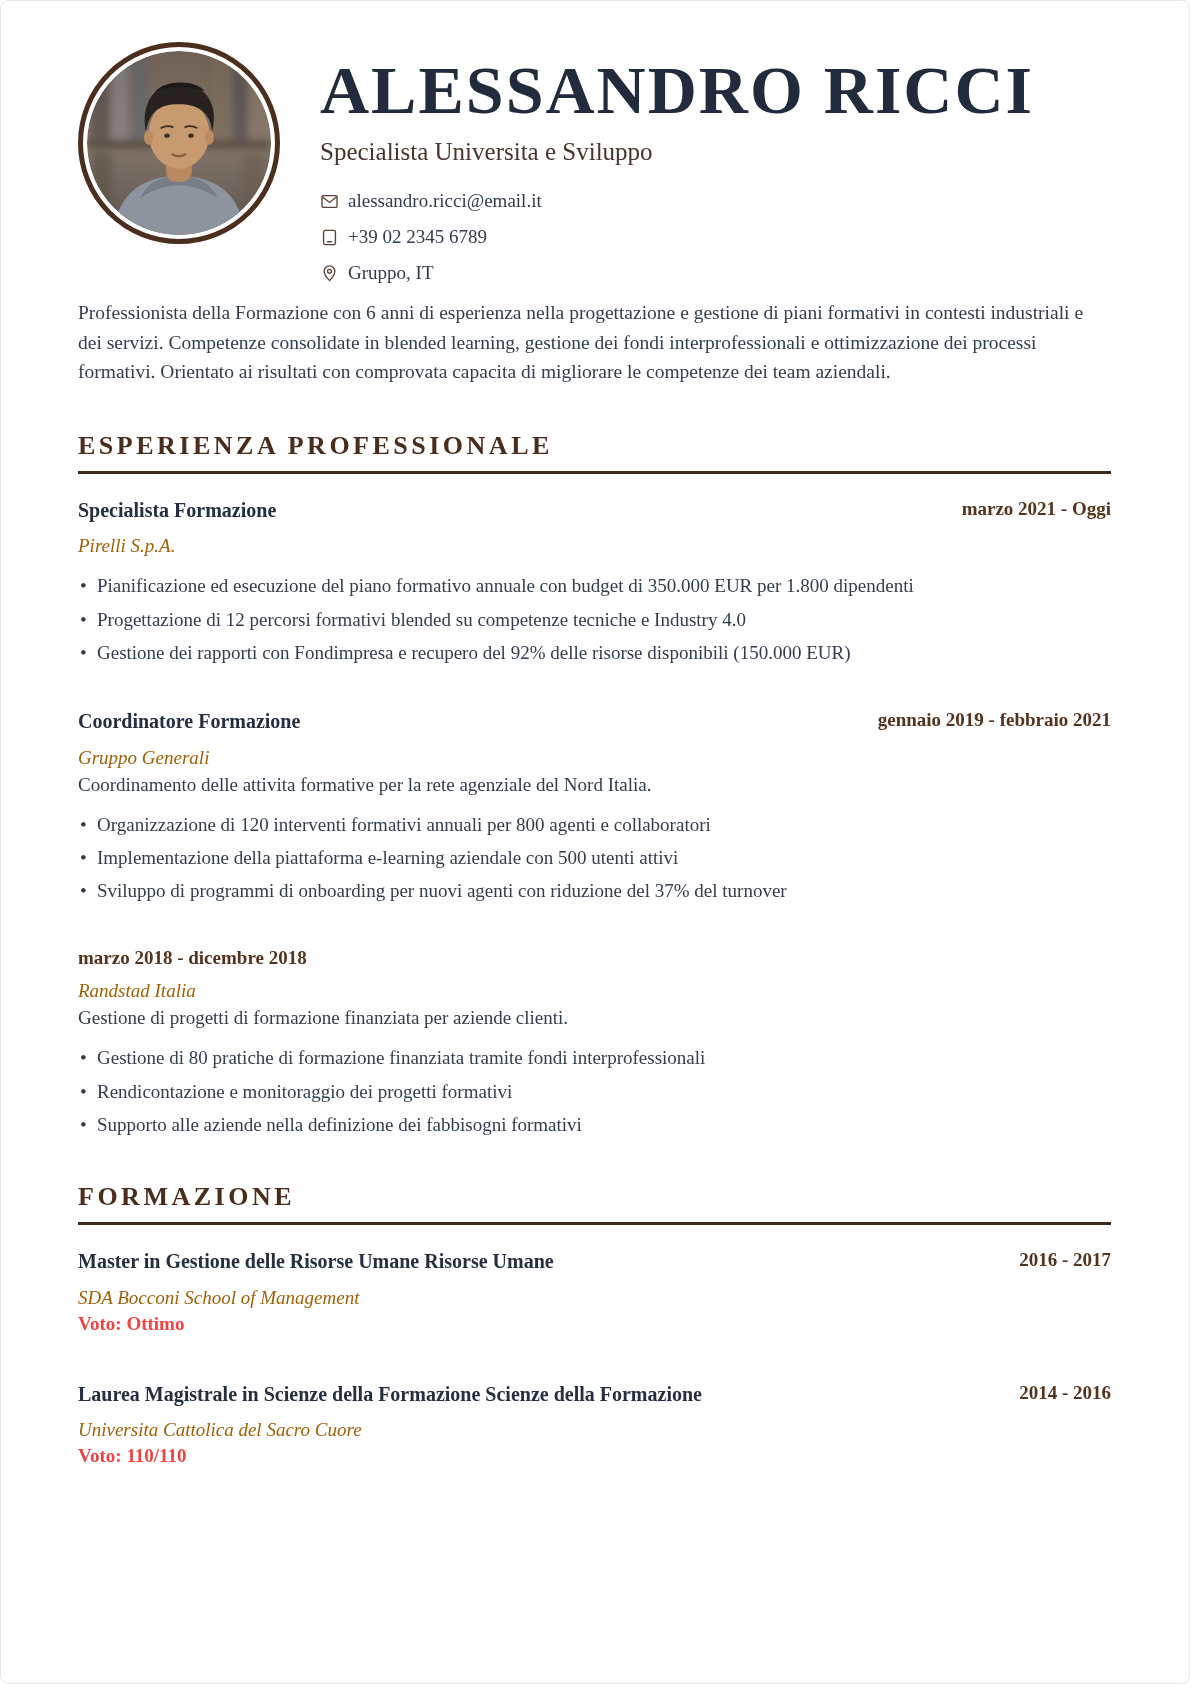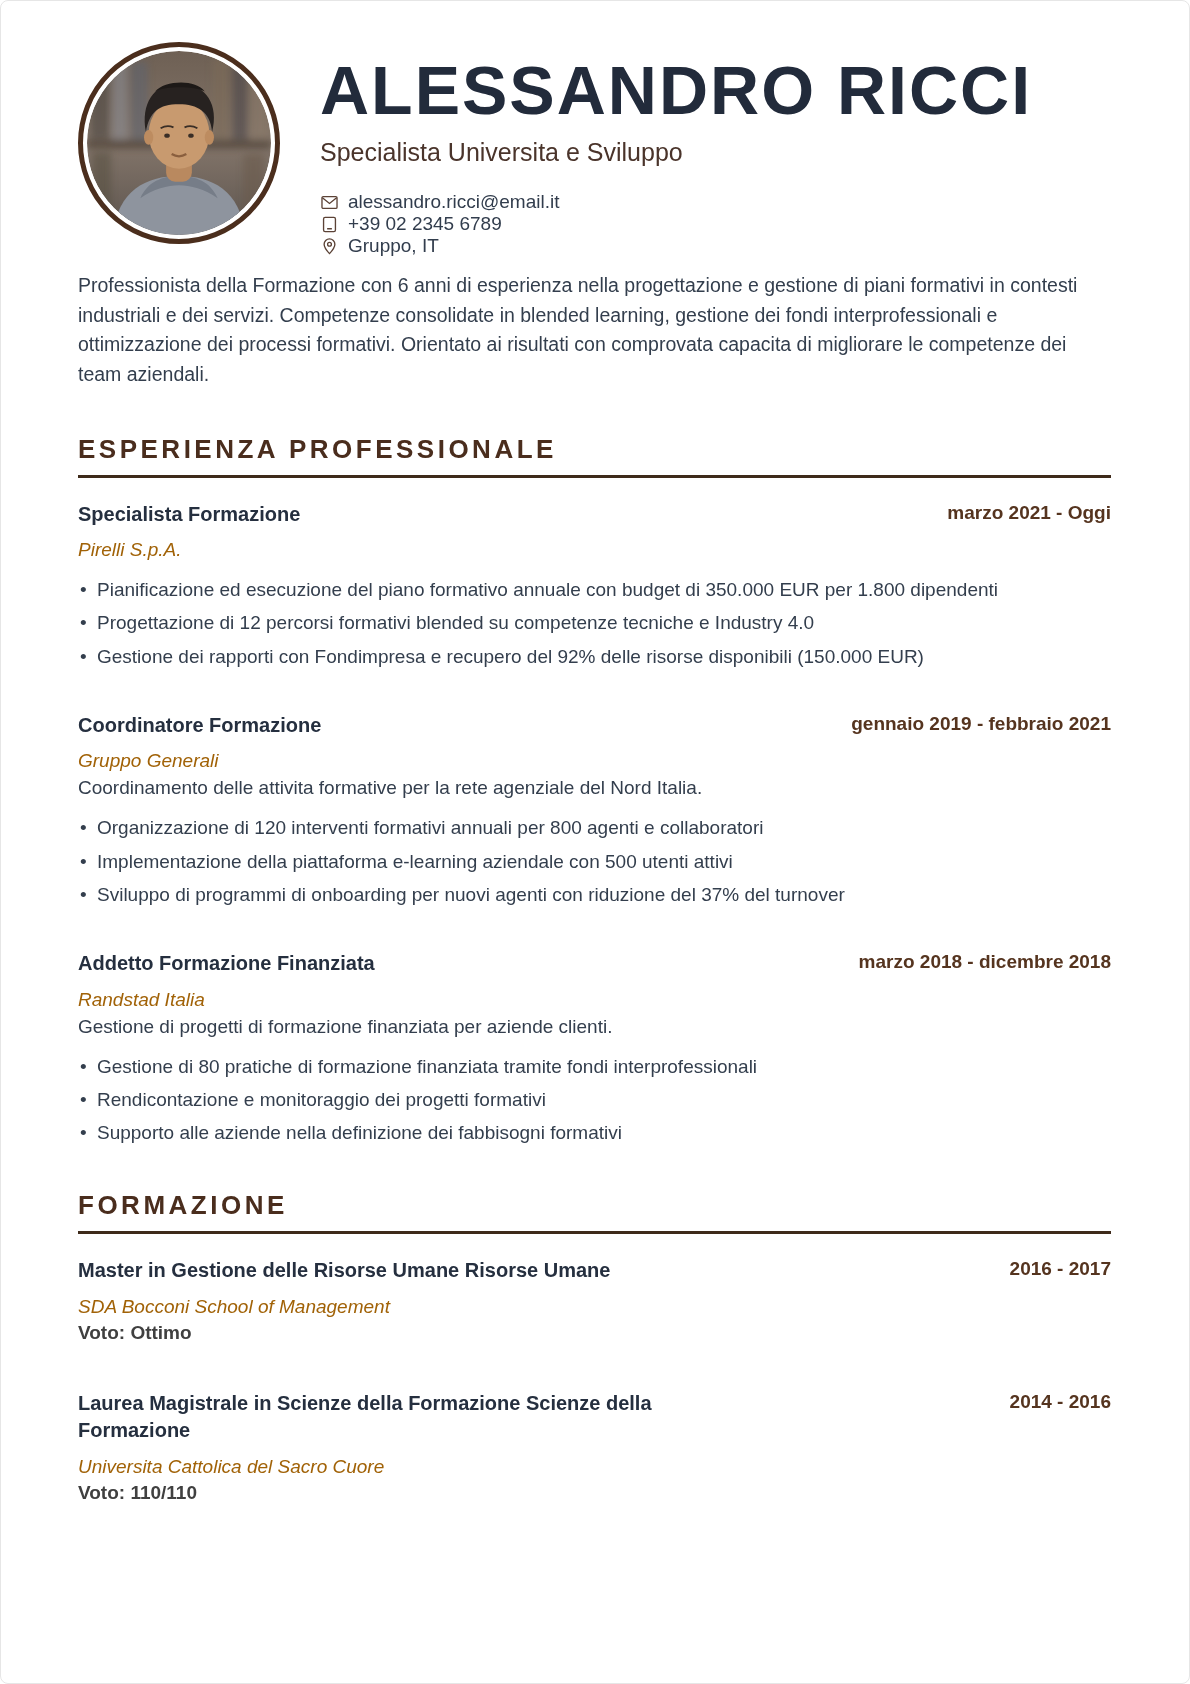--- a/index.html
+++ b/index.html
@@ -5,36 +5,36 @@
   html,body{margin:0;padding:0;background:#fff;}
   body{
     width:1190px;height:1684px;position:relative;
     font-family:"Liberation Sans",sans-serif;color:#333e4d;
   }
   .page{
     position:absolute;inset:0;background:#fff;
     border:1px solid #e6e6e6;border-radius:8px;overflow:hidden;
     box-sizing:border-box;
   }
-  .content{padding:41px 78px 0 77px;}
+  .content{padding:41px 78px 0 77px;font-family:Liberation Serif, serif;}
 
   
   .header{display:flex;align-items:flex-start;}
   .avatar-wrap{
     flex:0 0 auto;width:184px;height:184px;border-radius:50%;
     border:5px solid #4b2e1d;padding:4px;background:#fff;margin-right:40px;
   }
   .avatar-wrap svg{display:block;width:184px;height:184px;border-radius:50%;}
   .header-main{flex:1 1 auto;min-width:0;padding-top:14px;}
   .person-name{
     font-size:68px;font-weight:800;letter-spacing:2px;line-height:1;
     color:#222b3b;white-space:nowrap;
   }
   .person-title{margin-top:14px;font-size:25px;color:#4a342b;}
-  .contacts{margin-top:24px;display:flex;flex-direction:column;}
+  .contacts{margin-top:24px;display:flex;flex-direction:column;gap:14px;}
   .contact-row{display:flex;align-items:center;gap:9px;font-size:19px;color:#323d4d;}
   .contact-row svg{display:block;width:19px;height:19px;}
 
   
   .summary{margin-top:14px;font-size:19.5px;line-height:1.52;color:#333e4d;}
 
   
   .section{margin-top:44px;}
   .section-heading{
     font-size:26px;font-weight:700;letter-spacing:3.5px;color:#4a2d1d;
@@ -46,21 +46,21 @@
   .entry + .entry{margin-top:42px;}
   .entry-head{display:flex;justify-content:space-between;align-items:flex-start;}
   .entry-title{
     font-size:20px;font-weight:700;color:#252f3f;max-width:640px;line-height:1.38;
   }
   .entry-date{
     font-size:19px;font-weight:600;color:#55341f;white-space:nowrap;padding-top:1px;
   }
   .entry-org{margin-top:11px;font-size:19px;font-style:italic;color:#a16207;}
   .entry-desc{margin-top:5px;font-size:19px;color:#333e4d;}
-  .entry-grade{margin-top:4px;font-size:19px;font-weight:700;color:#404040;}
+  .entry-grade{margin-top:4px;font-size:19px;font-weight:700;color:#ef4444;}
 
   ul.bullets{list-style:none;margin:16px 0 0 0;padding:0;}
   ul.bullets li{
     position:relative;padding-left:19px;font-size:19px;line-height:1.38;
     margin-top:7px;color:#333e4d;
   }
   ul.bullets li::before{
     content:"\2022";position:absolute;left:2px;top:0;color:#333e4d;
   }
 </style>
@@ -180,21 +180,20 @@
         <div class="entry-desc">Coordinamento delle attivita formative per la rete agenziale del Nord Italia.</div>
         <ul class="bullets">
           <li>Organizzazione di 120 interventi formativi annuali per 800 agenti e collaboratori</li>
           <li>Implementazione della piattaforma e-learning aziendale con 500 utenti attivi</li>
           <li>Sviluppo di programmi di onboarding per nuovi agenti con riduzione del 37% del turnover</li>
         </ul>
       </div>
 
       <div class="entry">
         <div class="entry-head">
-          <div class="entry-title">Addetto Formazione Finanziata</div>
           <div class="entry-date">marzo 2018 - dicembre 2018</div>
         </div>
         <div class="entry-org">Randstad Italia</div>
         <div class="entry-desc">Gestione di progetti di formazione finanziata per aziende clienti.</div>
         <ul class="bullets">
           <li>Gestione di 80 pratiche di formazione finanziata tramite fondi interprofessionali</li>
           <li>Rendicontazione e monitoraggio dei progetti formativi</li>
           <li>Supporto alle aziende nella definizione dei fabbisogni formativi</li>
         </ul>
       </div>

